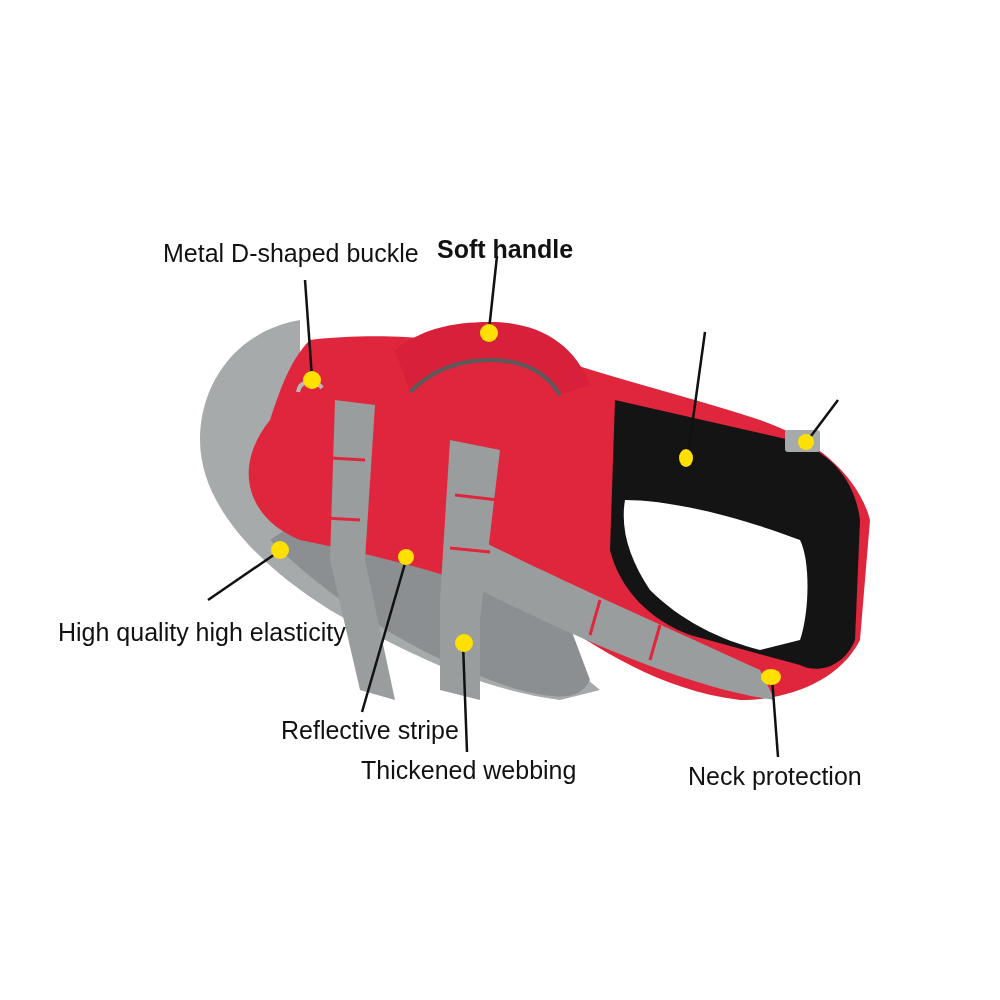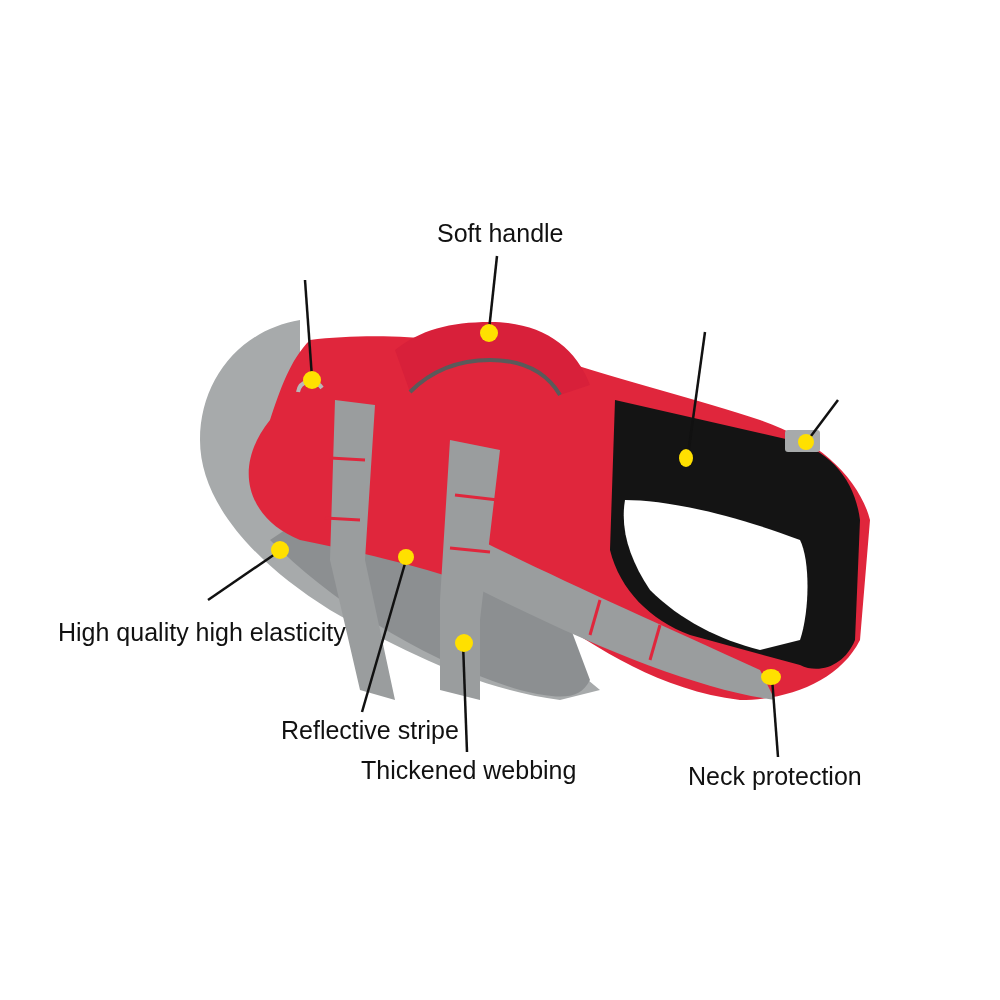--- a/index.html
+++ b/index.html
@@ -62,20 +62,21 @@
       <circle cx="489" cy="333" r="9"></circle>
       <ellipse cx="686" cy="458" rx="7" ry="9"></ellipse>
       <circle cx="806" cy="442" r="8"></circle>
       <circle cx="280" cy="550" r="9"></circle>
       <circle cx="406" cy="557" r="8"></circle>
       <circle cx="464" cy="643" r="9"></circle>
       <ellipse cx="771" cy="677" rx="10" ry="8"></ellipse>
     </g>
   </svg>
 
-  <div class="label" style="left:437px; top:218px;">Soft handle</div>
+  <div class="label" style="left:163px; top:238px;">Metal D-shaped buckle</div>
+  <div class="label" style="left:437px; top:234px;font-weight:bold;">Soft handle</div>
   <div class="label center" style="left:58px; top:617px; width:306px;">
     <div>High quality high elasticity</div>
   </div>
   <div class="label" style="left:249px; top:715px;margin-left:32px;">Reflective stripe</div>
   <div class="label" style="left:361px; top:755px;">Thickened webbing</div>
   <div class="label" style="left:688px; top:761px;">Neck protection</div>
 </div>
 
 </body></html>

